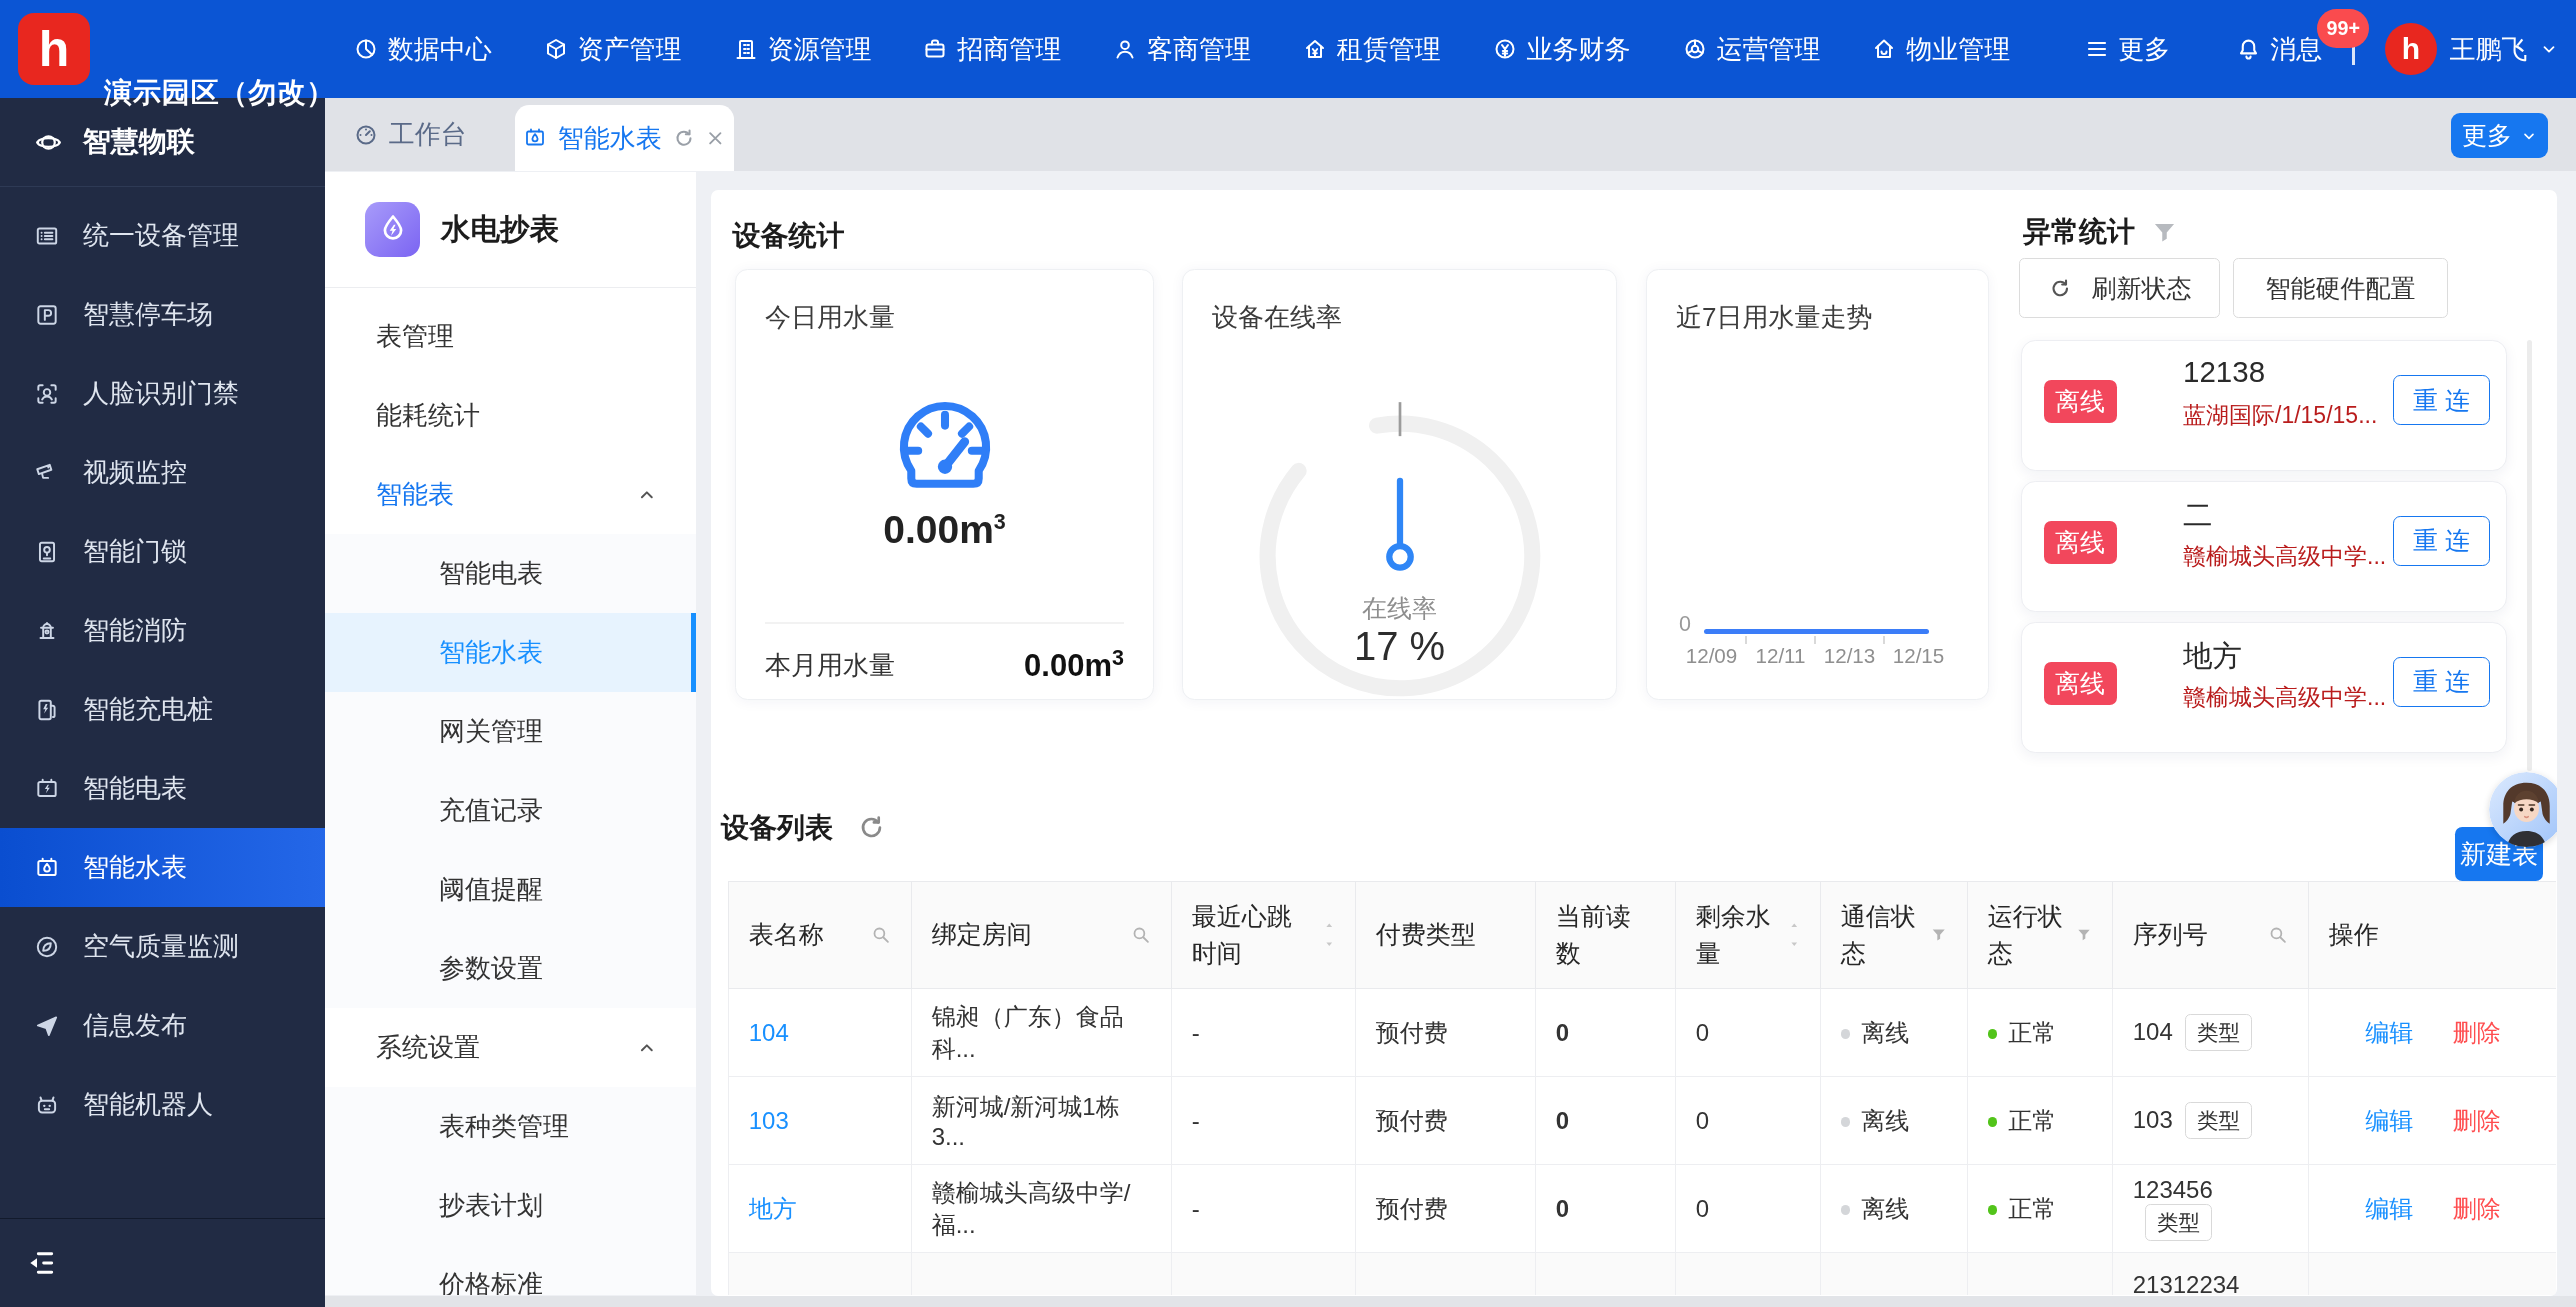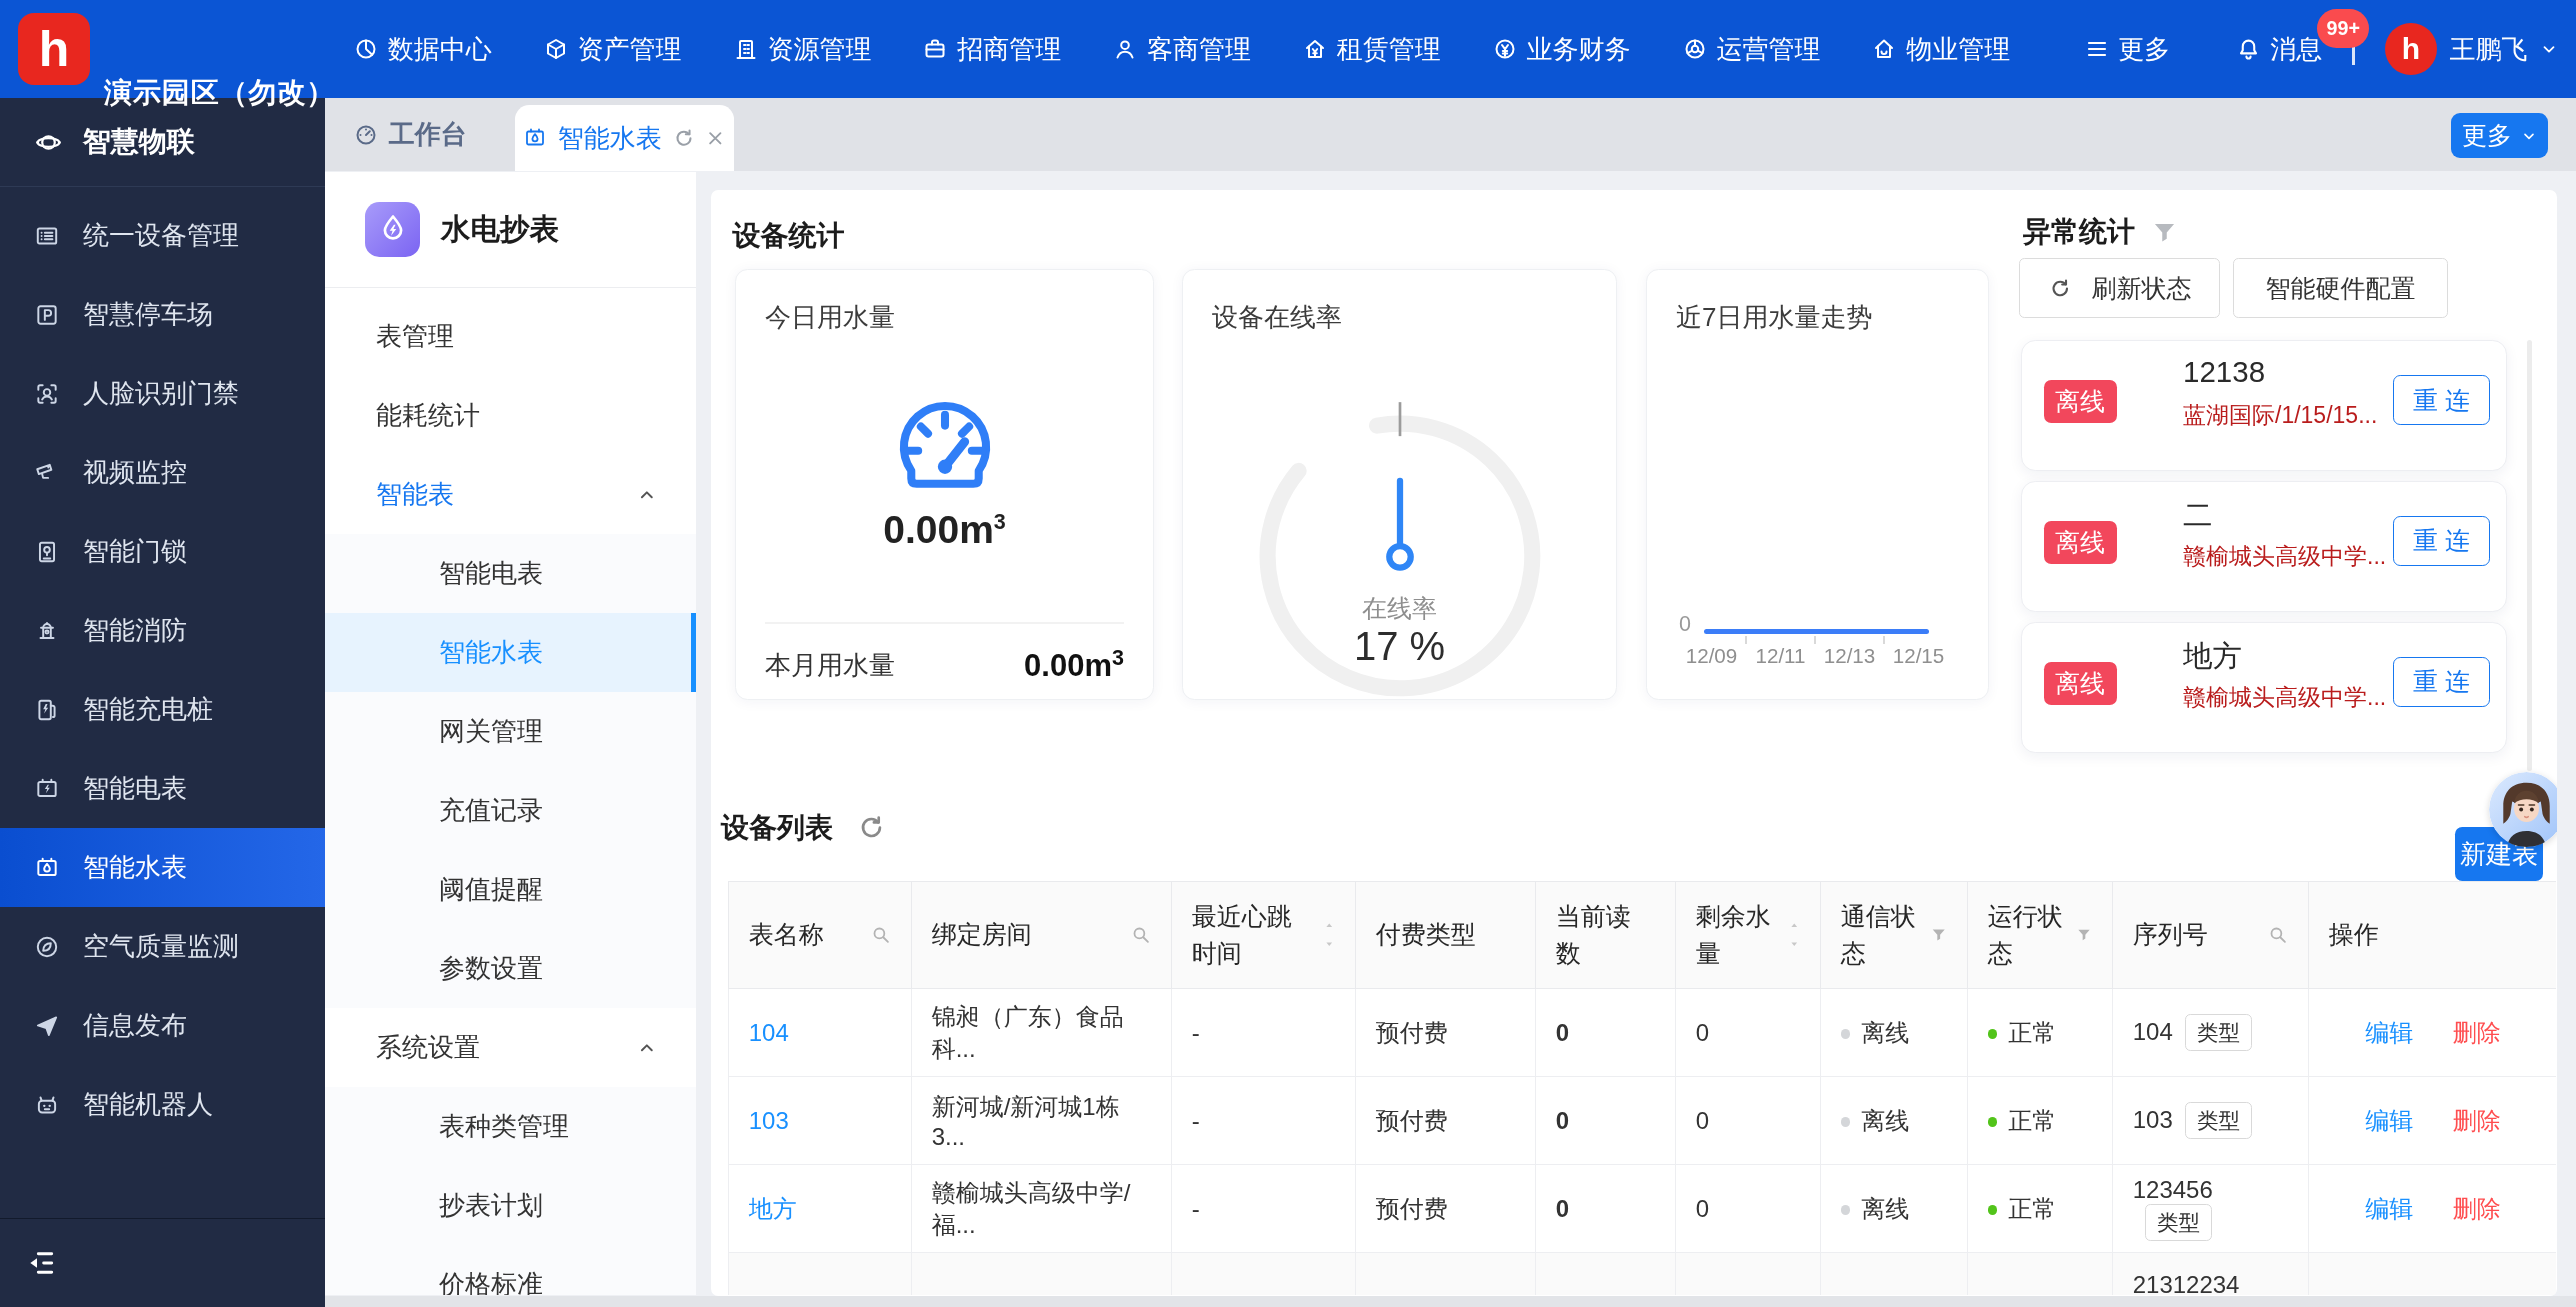--- a/index.html
+++ b/index.html
@@ -32,21 +32,21 @@
                border-bottom:0.9px solid #2e3a55; }
   .sb-items { position:absolute; top:98px; left:0; right:0; }
   .sb-item { height:79px; display:flex; align-items:center; gap:23px; padding-left:34px; font-size:26px; color:#dfe5ef; cursor:pointer; }
   .sb-item .icon { color:#cdd6e6; }
   .sb-item.active { background:linear-gradient(90deg,#0a4ed0,#2467e8); color:#fff; }
   .sb-item.active .icon { color:#fff; }
   .sb-footer { position:absolute; left:0; right:0; bottom:0; height:89px; border-top:1.8px solid #121a2c; display:flex; align-items:center; padding-left:25px; }
 
   
   #tabbar { position:absolute; left:325px; top:98px; width:2251px; height:73px; background:#e0e2e7; z-index:10; }
-  .tab-workbench { position:absolute; left:29px; top:0; height:73px; display:flex; align-items:center; gap:10.7px; color:#5a6a88; font-size:26px; cursor:pointer;font-weight:bold; }
+  .tab-workbench { position:absolute; left:29px; top:0; height:73px; display:flex; align-items:center; gap:10.7px; color:#5a6a88; font-size:26px; cursor:pointer; }
   .tab-active { position:absolute; left:190px; top:7.2px; width:219px; height:66px; background:#fff; border-radius:14.3px 14.3px 0 0;
                 display:flex; align-items:center; justify-content:center; gap:10.7px; color:#1677f0; font-size:26px; cursor:pointer; }
   .tab-active .sub { color:#9aa0a8; }
   .tabbar-more { position:absolute; right:28px; top:15px; width:97px; height:45px; background:#1677f0; border-radius:9px; color:#fff;
                  display:flex; align-items:center; justify-content:center; gap:9px; font-size:25px; cursor:pointer; }
 
   
   #content { position:absolute; left:325px; top:172px; width:2251px; height:1136px; background:#eef0f4; }
   #bottom-strip { position:absolute; left:0; right:0; bottom:0; height:12.5px; background:#e2e4e8; }
 

